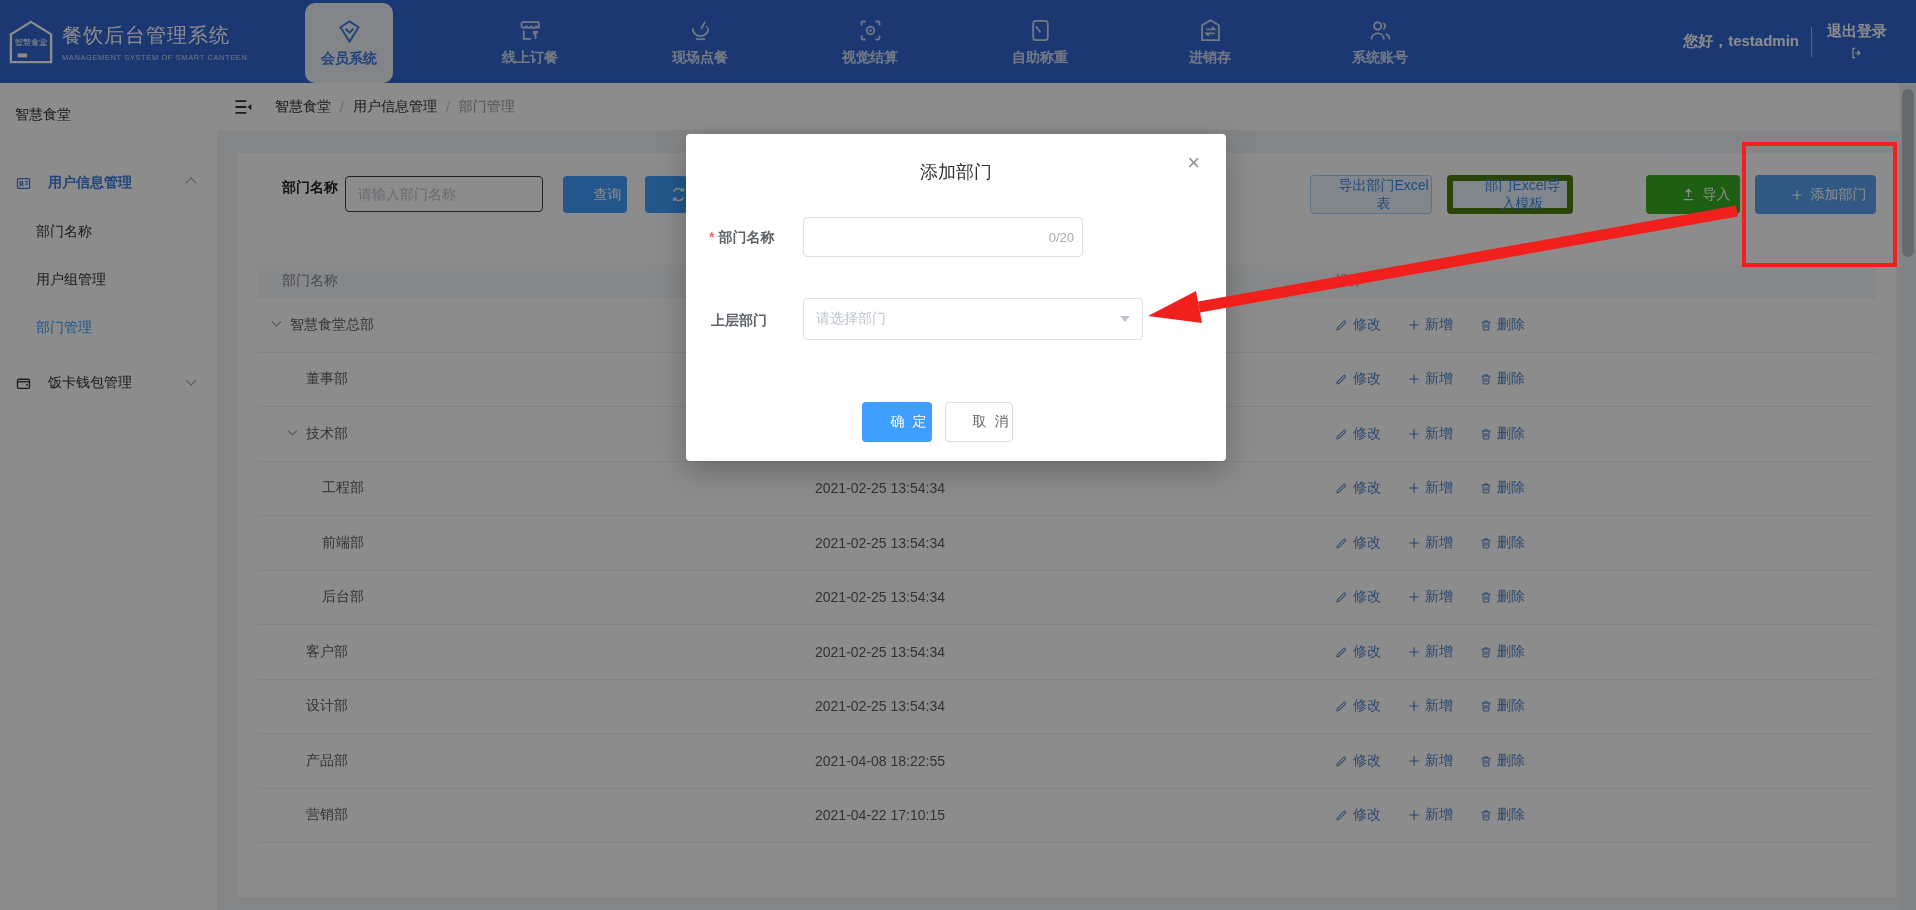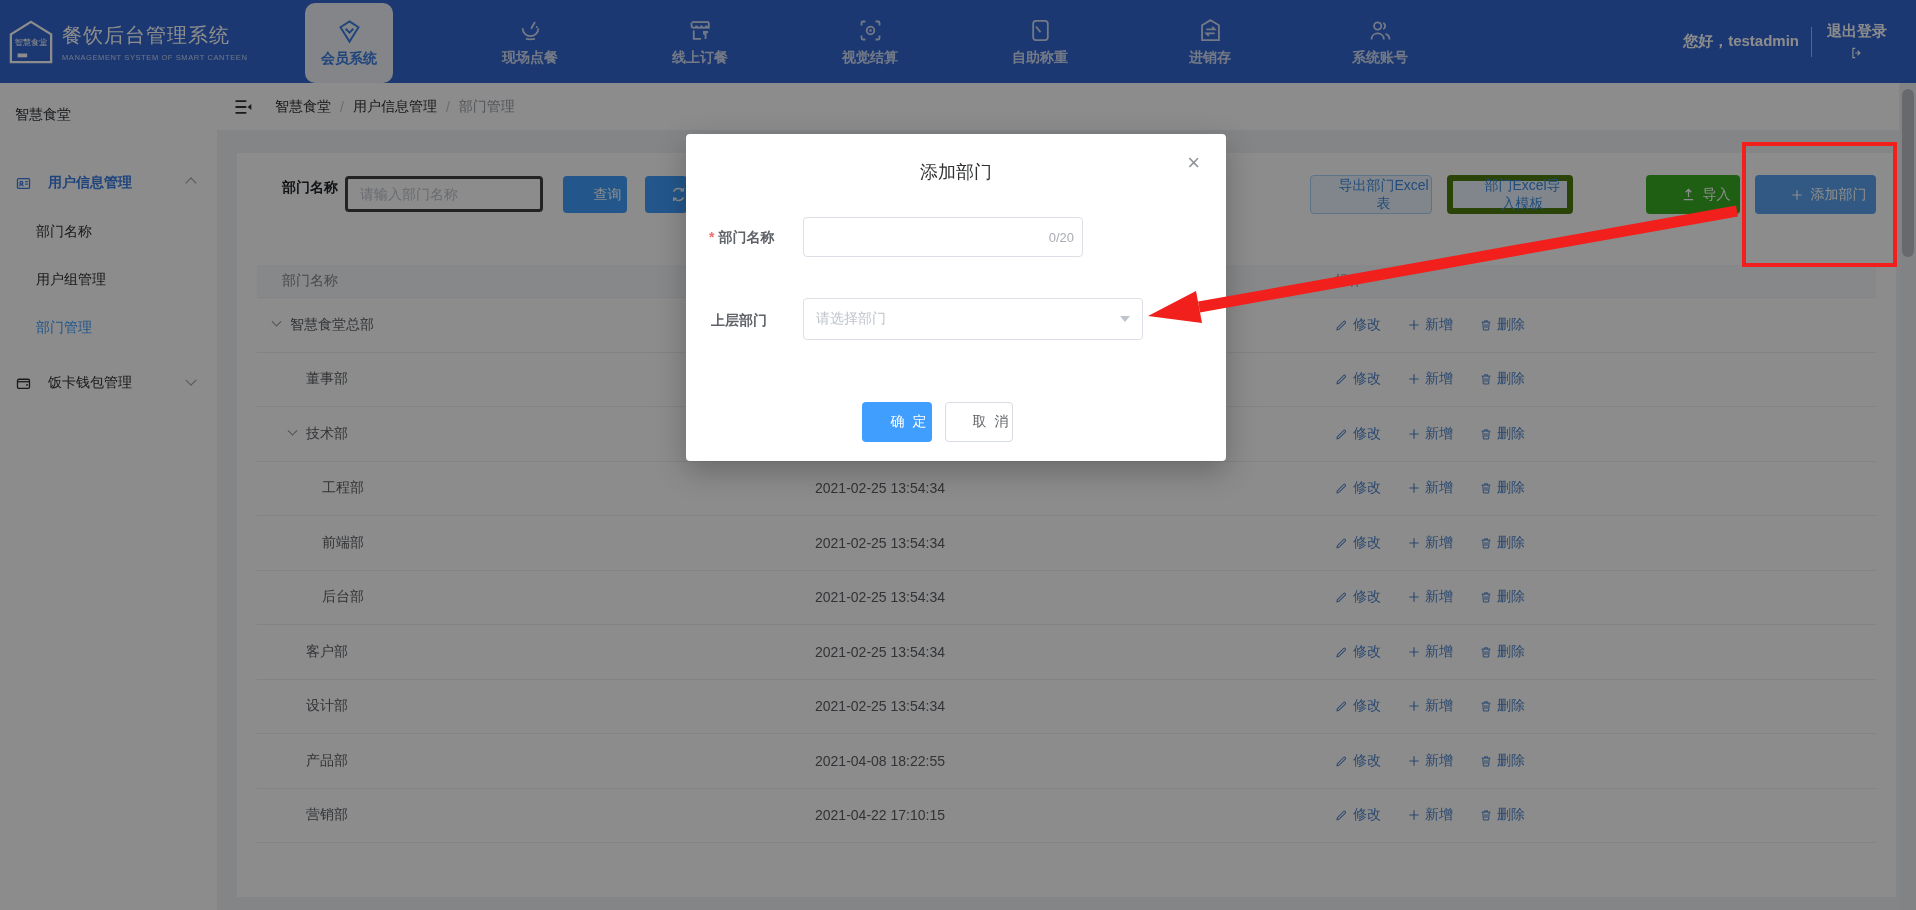--- a/index.html
+++ b/index.html
@@ -48,21 +48,21 @@
   .collapse-btn { margin-left:16px; width:20px; height:20px; cursor:pointer; }
   .crumbs { margin-left:22px; font-size:14px; display:flex; align-items:center; }
   .crumb { color:#303133; cursor:pointer; }
   .crumb.current { color:#9a9ea6; cursor:default; }
   .crumb-sep { color:#c0c4cc; margin:0 9px; }
 
   
   .card { position:absolute; left:237px; top:153px; width:1659px; height:744px; background:#fff; z-index:1; }
   .toolbar { position:relative; height:61px; }
   .search-label { position:absolute; left:45px; top:26px; font-size:14px; font-weight:bold; color:#1f2329; }
-  .search-input { position:absolute; left:108px; top:23px; width:198px; height:36px; border:3px solid #404040; border-radius:4px; padding:10px 12px; font-size:14px; color:#303133; outline:none; }
+  .search-input { position:absolute; left:108px; top:23px; width:198px; height:36px; border:1px solid #404040; border-radius:4px; padding:10px 12px; font-size:14px; color:#303133; outline:none; }
   .search-input::placeholder { color:#bfc4cc; }
   .btn { border:none; border-radius:4px; font-size:14px; cursor:pointer; display:inline-flex; align-items:center; justify-content:center; gap:7px;padding-left:25px; }
   .btn-search { position:absolute; left:326px; top:23px; width:64px; height:37px; background:#409eff; color:#fff; }
   .btn-refresh { position:absolute; left:408px; top:23px; width:42px; height:37px; background:#409eff; color:#fff; }
   .btn-refresh svg { width:17px; height:17px; }
   .btn-export   { position:absolute; left:1073px; top:22px; width:122px; height:39px; background:#ecf5ff; border:1px solid #a9d1f9; color:#3c8be0; }
   .btn-template { position:absolute; left:1210px; top:22px; width:126px; height:39px; background:#ecf5ff; border:6px solid #4d7c0f; color:#3c8be0;text-align:center; }
   .btn-import   { position:absolute; left:1409px; top:22px; width:94px; height:39px; background:#3aad25; color:#fff; }
   .btn-import svg { width:15px; height:15px; }
   .btn-add      { position:absolute; left:1518px; top:22px; width:121px; height:39px; background:#5aa2ef; color:#fff; }
@@ -131,35 +131,35 @@
       <svg class="nv-ic" viewBox="0 0 24 24" fill="none" stroke="currentColor" stroke-width="1.7">
         <path d="M12 3 L20 8.2 L12 21 L4 8.2 Z"></path>
           <path d="M8.6 9.6 L12 13 L15.4 9.6"></path>
       </svg>
       <span class="nv-lb">会员系统</span>
     </div>
 
     <div class="nav">
       <div class="nav-item">
         <svg class="nv-ic" viewBox="0 0 24 24" fill="none" stroke="currentColor" stroke-width="1.6">
+          <path d="M4.5 4.5h15"></path>
+          <path d="M4 4.8 V7.6 c0 1.2 1 2.1 2.2 2.1 c1.2 0 2.2-.9 2.2-2.1 c0 1.2 1 2.1 2.2 2.1 c1.2 0 2.2-.9 2.2-2.1 c0 1.2 1 2.1 2.2 2.1 c1.2 0 2.2-.9 2.2-2.1 c0 1.2 1 2.1 2.2 2.1 V4.8"></path>
+          <path d="M6 12 V19.5 H12.5"></path>
+          <path d="M16.5 12.5 V19.5 M15 12.5 v2 c0 .9 1.5 .9 1.5 0 M18 12.5 v2"></path>
+        </svg>
+        <span class="nv-lb">线上订餐</span>
+      </div>
+      <div class="nav-item">
+        <svg class="nv-ic" viewBox="0 0 24 24" fill="none" stroke="currentColor" stroke-width="1.6">
           <path d="M5 10 a7 7 0 0 0 14 0"></path>
           <path d="M12.5 10.5 L16 4.5"></path>
           <circle cx="17.5" cy="8.8" r="0.9" fill="currentColor" stroke="none"></circle>
           <path d="M8 19.5 a7.5 2.4 0 0 0 8 0"></path>
         </svg>
         <span class="nv-lb">现场点餐</span>
-      </div>
-      <div class="nav-item">
-        <svg class="nv-ic" viewBox="0 0 24 24" fill="none" stroke="currentColor" stroke-width="1.6">
-          <path d="M4.5 4.5h15"></path>
-          <path d="M4 4.8 V7.6 c0 1.2 1 2.1 2.2 2.1 c1.2 0 2.2-.9 2.2-2.1 c0 1.2 1 2.1 2.2 2.1 c1.2 0 2.2-.9 2.2-2.1 c0 1.2 1 2.1 2.2 2.1 c1.2 0 2.2-.9 2.2-2.1 c0 1.2 1 2.1 2.2 2.1 V4.8"></path>
-          <path d="M6 12 V19.5 H12.5"></path>
-          <path d="M16.5 12.5 V19.5 M15 12.5 v2 c0 .9 1.5 .9 1.5 0 M18 12.5 v2"></path>
-        </svg>
-        <span class="nv-lb">线上订餐</span>
       </div>
       <div class="nav-item">
         <svg class="nv-ic" viewBox="0 0 24 24" fill="none" stroke="currentColor" stroke-width="1.6">
           <path d="M4 7.5 V5.3 a1.3 1.3 0 0 1 1.3-1.3 H7.5 M16.5 4 h2.2 A1.3 1.3 0 0 1 20 5.3 V7.5 M20 16.5 v2.2 a1.3 1.3 0 0 1 -1.3 1.3 H16.5 M7.5 20 H5.3 A1.3 1.3 0 0 1 4 18.7 V16.5"></path>
           <circle cx="12" cy="12" r="3.4"></circle>
           <circle cx="12" cy="12" r="1.1" fill="currentColor" stroke="none"></circle>
         </svg>
         <span class="nv-lb">视觉结算</span>
       </div>
       <div class="nav-item">

